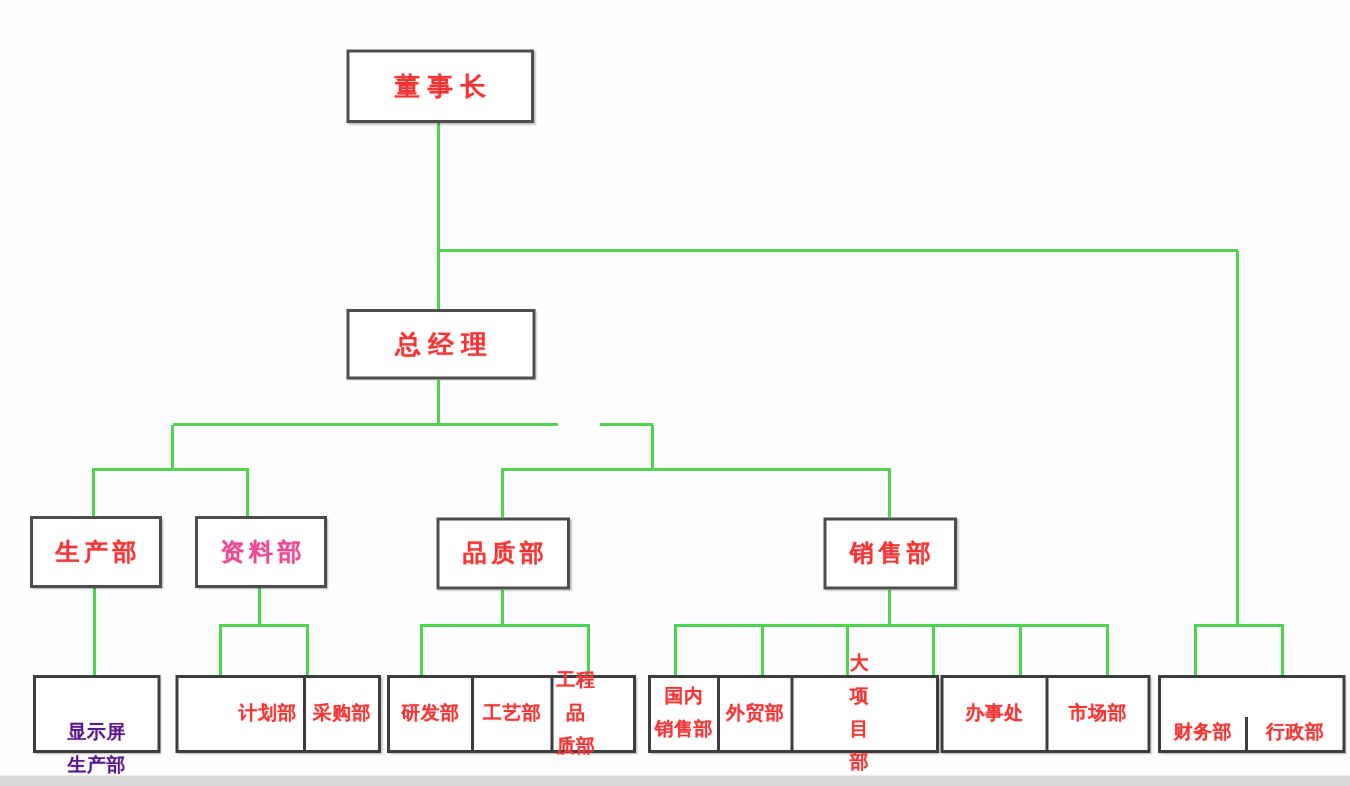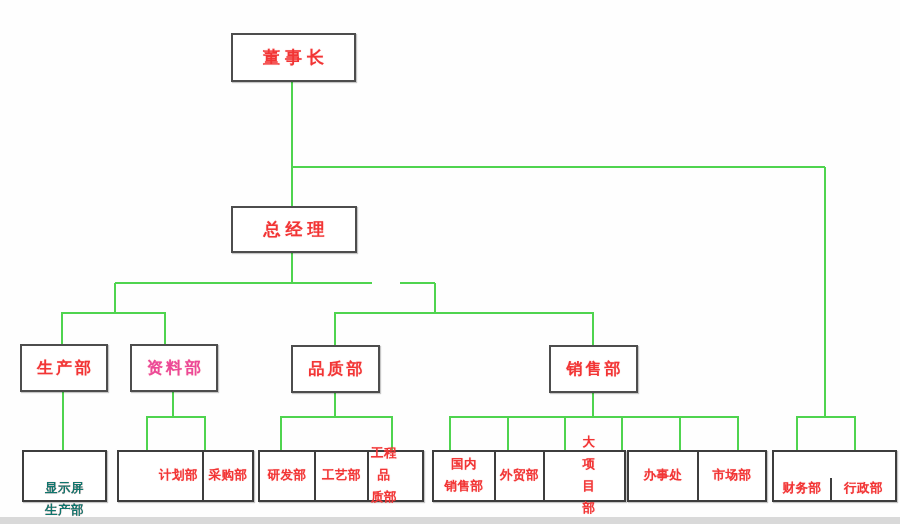--- a/index.html
+++ b/index.html
@@ -65,21 +65,21 @@
     <div class="node md" style="left: 130px; top: 344px; width: 88px; height: 48px;">
       <span class="lbl" style="color: #ec4899;">资料部</span>
     </div>
     <div class="node md" style="left: 291px; top: 345px; width: 89px; height: 48px;">
       <span class="lbl" style="color: rgb(242, 53, 53);">品质部</span>
     </div>
     <div class="node md" style="left: 549px; top: 345px; width: 89px; height: 48px;">
       <span class="lbl" style="color: rgb(242, 53, 53);">销售部</span>
     </div>
     <div class="node sm" style="left: 22px; top: 450px; width: 85px; height: 52px;">
-      <span class="lbl" style="color: #0f766e; margin-top: 47px;">显示屏
+      <span class="lbl" style="color: #4c1d95; margin-top: 47px;">显示屏
 生产部</span>
     </div>
     <div class="group" style="left: 117px; top: 450px; width: 137px; height: 52px; padding-left: 36px;">
       <div class="cell" style="width: 65px;">
         <span class="lbl" style="color: rgb(242, 53, 53);">计划部</span>
       </div>
       <div class="cell" style="width: 68px;">
         <span class="lbl" style="color: rgb(242, 53, 53);">采购部</span>
       </div>
     </div>
@@ -89,21 +89,21 @@
       </div>
       <div class="cell" style="width: 53px;">
         <span class="lbl" style="color: rgb(242, 53, 53);">工艺部</span>
       </div>
       <div class="cell" style="width: 32px; justify-content: flex-end;">
         <span class="lbl" style="color: rgb(242, 53, 53);">工程品
 质部</span>
       </div>
     </div>
     <div class="group" style="left: 432px; top: 450px; width: 194px; height: 52px;">
-      <div class="cell" style="width: 60px;">
+      <div class="cell" style="width: 44px;">
         <span class="lbl" style="color: rgb(242, 53, 53);">国内
 销售部</span>
       </div>
       <div class="cell" style="width: 49px;">
         <span class="lbl" style="color: rgb(242, 53, 53);">外贸部</span>
       </div>
       <div class="cell" style="width: 59px;">
         <span class="lbl" style="color: rgb(242, 53, 53); padding-left: 31px;">大 项
 目 部</span>
       </div>

